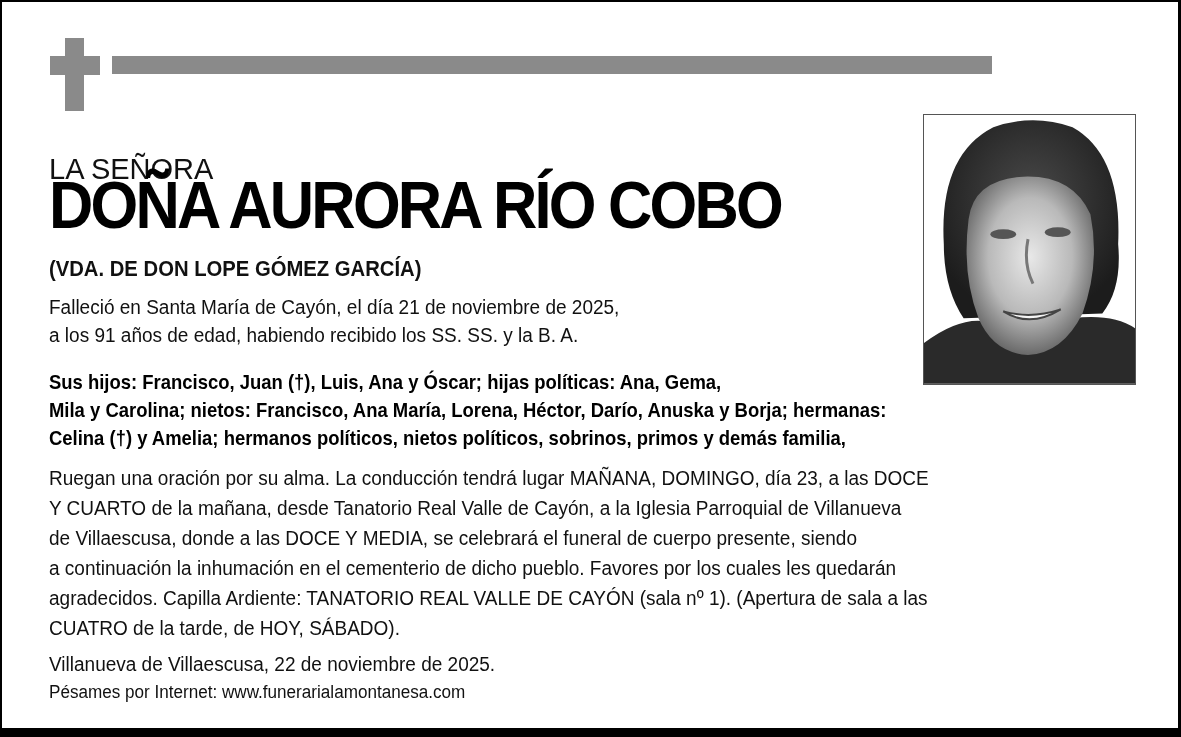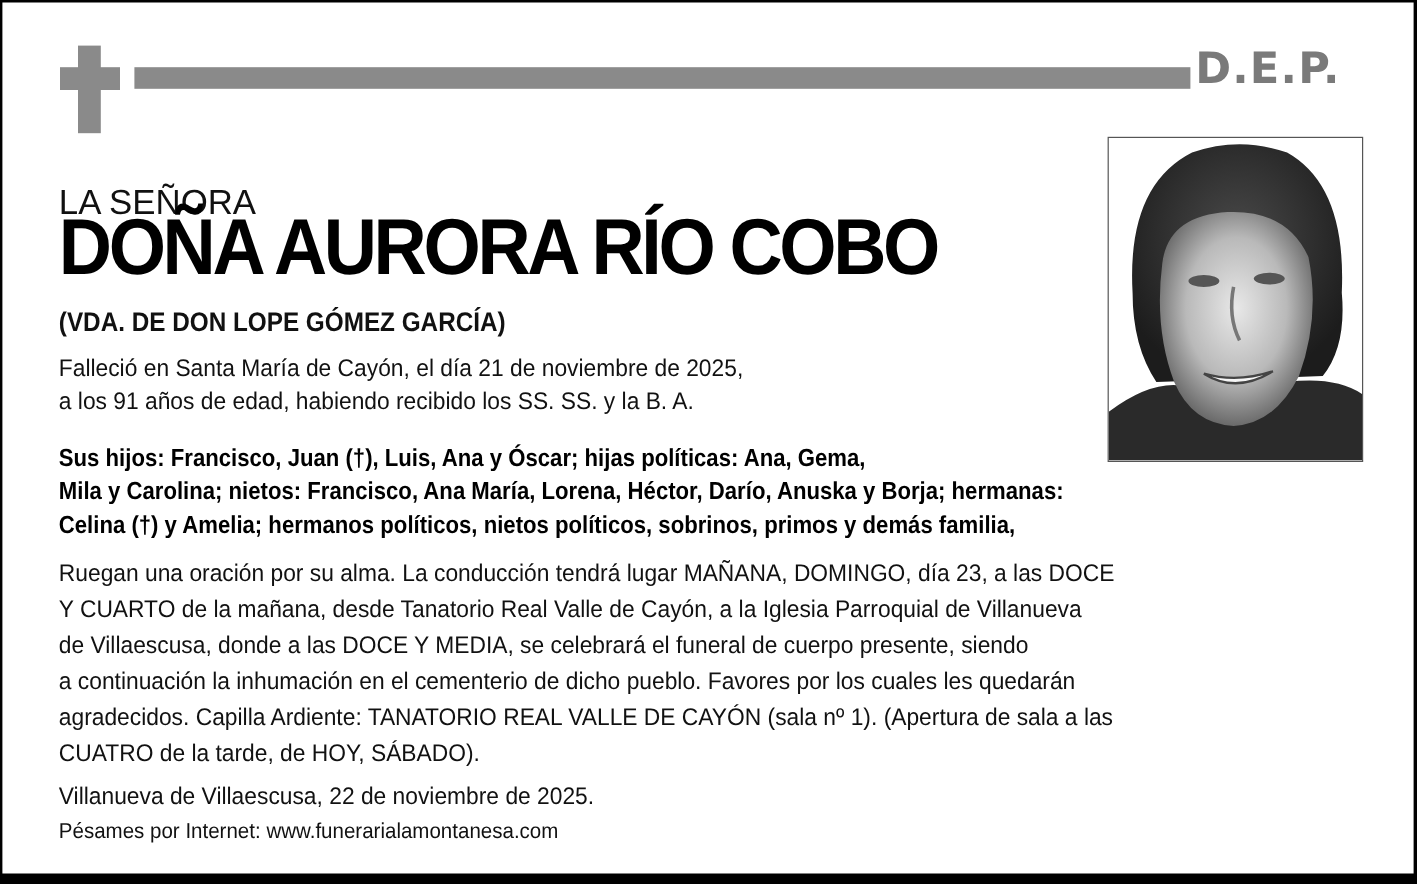--- a/index.html
+++ b/index.html
@@ -39,21 +39,20 @@
     .photo svg { display: block; width: 100%; height: 100%; }
   </style>
 </head>
 <body>
 
 <div class="frame">
 
   <div class="cross-v"></div>
   <div class="cross-h"></div>
   <div class="rule"></div>
-  <div class="dep">D.E.P.</div>
 
   <div class="txt salutation">LA SEÑORA</div>
   <div class="txt name">DOÑA AURORA RÍO COBO</div>
   <div class="txt widow">(VDA. DE DON LOPE GÓMEZ GARCÍA)</div>
 
   <div class="txt body-text" style="top:291px;">
     <span class="line">Falleció en Santa María de Cayón, el día 21 de noviembre de 2025,</span>
     <span class="line">a los 91 años de edad, habiendo recibido los SS. SS. y la B. A.</span>
   </div>
 

